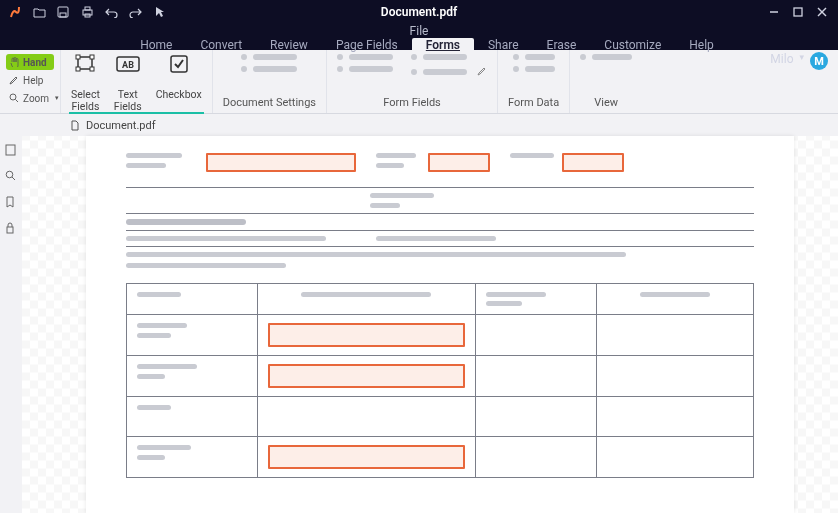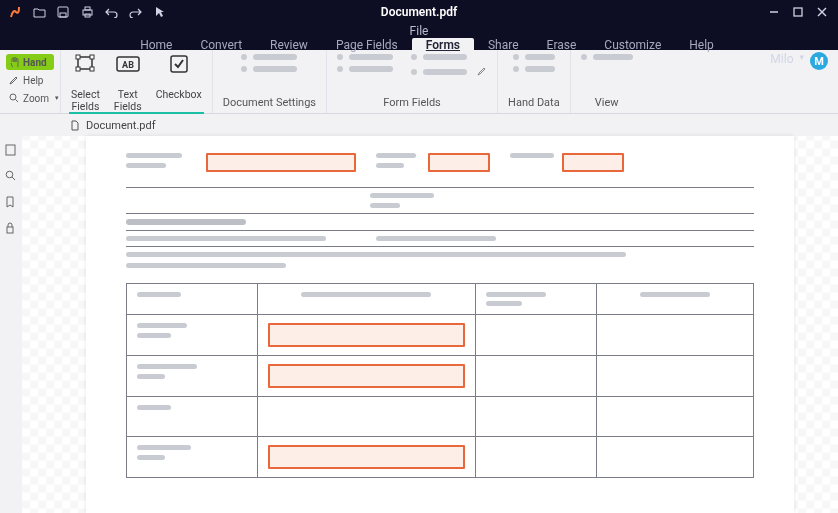--- a/index.html
+++ b/index.html
@@ -281,21 +281,21 @@
               <span class="ph-dot"></span>
               <span class="ph-line" style="width:30px;"></span>
             </div>
           <div class="ph-row">
               <span class="ph-dot"></span>
               <span class="ph-line" style="width:30px;"></span>
             </div>
         </div>
       </div>
     </div>
-    <div class="label">Hand Data</div>
+    <div class="label">Form Data</div>
   </div>
 
   <div class="group">
     <div class="row">
       <div class="item">
         <div class="ph-row">
             <span class="ph-dot"></span>
             <span class="ph-line" style="width:40px;"></span>
           </div>
       </div>

